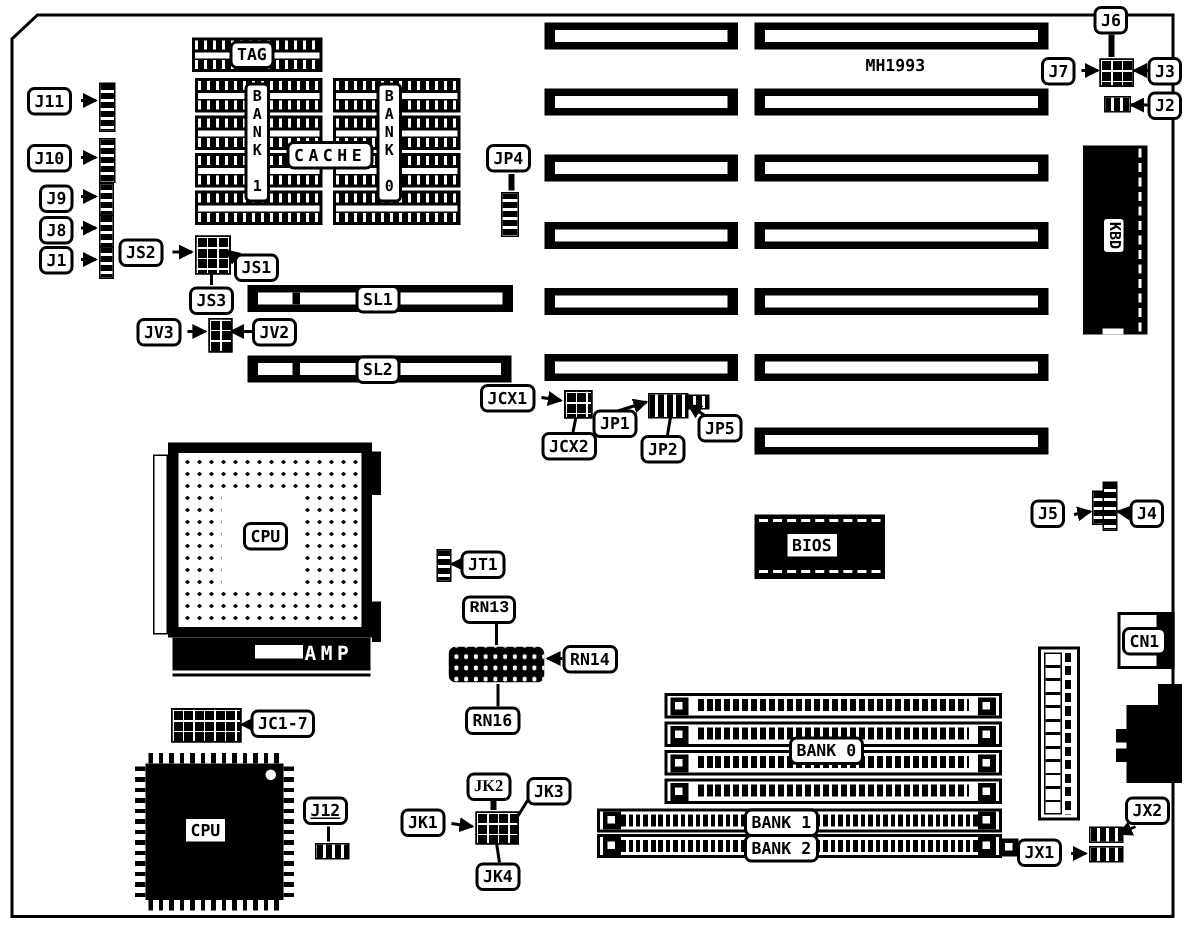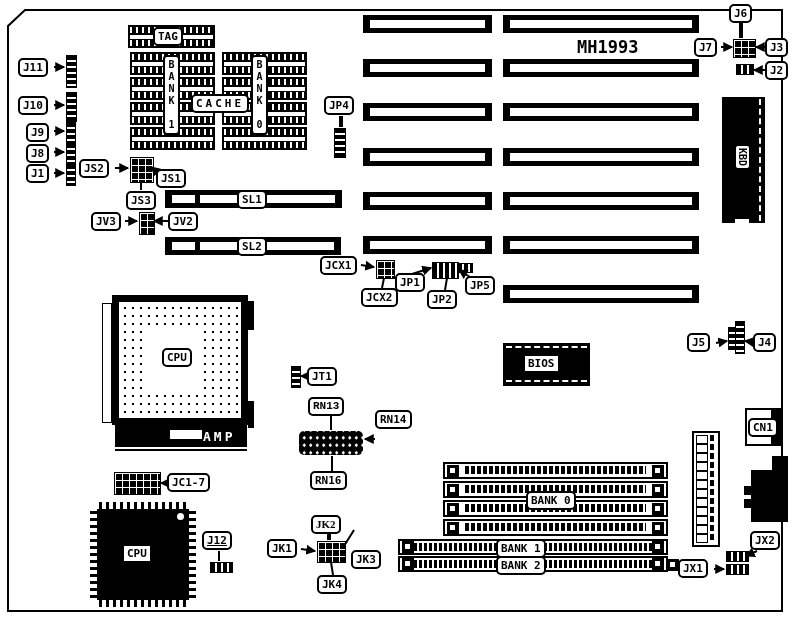--- a/index.html
+++ b/index.html
@@ -6,21 +6,21 @@
   #board{position:relative;width:799px;height:620px;background:#fff;overflow:hidden;
          font-family:"DejaVu Sans Mono","Liberation Mono",monospace;}
   #wires{position:absolute;left:0;top:0;z-index:4;pointer-events:none;}
   .lbl{position:absolute;background:#fff;border:2px solid #000;border-radius:5px;
        font-weight:bold;font-size:11px;line-height:13px;padding:1px 3px;color:#000;
        white-space:pre;z-index:6;}
   .vlbl{position:absolute;background:#fff;border:2px solid #000;border-radius:4px;
         font-weight:bold;font-size:10px;color:#000;z-index:6;padding:2px 1px;
         writing-mode:vertical-rl;text-align:center;}
   .upright{text-orientation:upright;letter-spacing:1px;}
-  .txt{position:absolute;font-weight:bold;font-size:17px;color:#000;z-index:3;white-space:pre;}
+  .txt{position:absolute;font-weight:bold;font-size:11px;color:#000;z-index:3;white-space:pre;}
   .bar{position:absolute;background:#000;height:18px;z-index:2;}
   .bar .in{position:absolute;left:7px;right:7px;top:5px;bottom:5px;background:#fff;}
   .bar .div{position:absolute;left:30px;top:5px;bottom:5px;width:5px;background:#000;}
   .vstrip{position:absolute;background:repeating-linear-gradient(180deg,#000 0 4px,#fff 4px 6px);
           border:1px solid #000;z-index:3;}
   .hstrip{position:absolute;background:repeating-linear-gradient(90deg,#000 0 4px,#fff 4px 6px);
           border:1px solid #000;z-index:3;}
   .gridj{position:absolute;background-color:#000;
          background-image:repeating-linear-gradient(90deg,#fff 0 1px,transparent 1px 7px),
                           repeating-linear-gradient(180deg,#fff 0 1px,transparent 1px 7px);
@@ -257,41 +257,41 @@
 
   <div class="black" style="left:115px;top:425px;width:132px;height:22px;"></div>
   <div class="white" style="left:170px;top:430px;width:32px;height:9px;"></div>
   <div class="black" style="left:115px;top:449px;width:132px;height:2px;"></div>
   <div class="txt" style="left:203px;top:429px;color:#fff;font-size:13px;letter-spacing:3px;z-index:3;">AMP</div>
 
   <div class="vstrip" style="left:291px;top:366px;width:8px;height:20px;"></div>
   <div class="rn" style="left:299px;top:431px;width:64px;height:24px;"></div>
   <div class="lbl" style="left:307px;top:367px;">JT1</div>
   <div class="lbl" style="left:308px;top:397px;font-family:Liberation Mono, monospace;">RN13</div>
-  <div class="lbl" style="left:375px;top:410px;">RN14</div>
+  <div class="lbl" style="left:375px;top:430px;">RN14</div>
   <div class="lbl" style="left:310px;top:471px;">RN16</div>
 
   <div class="gridj" style="left:114px;top:472px;width:45px;height:21px;"></div>
   <div class="lbl" style="left:167px;top:473px;">JC1-7</div>
 
   <div class="pinh" style="left:99px;top:502px;width:88px;"></div>
   <div class="pinh" style="left:99px;top:600px;width:88px;"></div>
   <div class="pinv" style="left:90px;top:511px;height:87px;"></div>
   <div class="pinv" style="left:189px;top:511px;height:87px;"></div>
   <div class="black" style="left:97px;top:509px;width:92px;height:91px;"></div>
   <div class="dot" style="left:177px;top:513px;width:7px;height:7px;"></div>
   <div class="lbl" style="left:123px;top:545px;border-radius:1px;border-width:1px;">CPU</div>
 
   <div class="hstrip" style="left:210px;top:562px;width:21px;height:9px;"></div>
   <div class="lbl" style="left:202px;top:531px;text-decoration:underline;">J12</div>
 
   <div class="gridj" style="left:317px;top:541px;width:27px;height:20px;"></div>
   <div class="lbl" style="left:267px;top:539px;">JK1</div>
   <div class="lbl" style="left:311px;top:515px;font-family:Liberation Serif, serif;">JK2</div>
-  <div class="lbl" style="left:351px;top:518px;margin-top:32px;">JK3</div>
+  <div class="lbl" style="left:351px;top:518px;">JK3</div>
   <div class="lbl" style="left:317px;top:575px;">JK4</div>
 
   <div class="simm" style="left:443px;top:462px;width:221px;height:13px;">
     <div class="clip" style="left:2px;top:1px;"></div>
       <div class="ticks"></div>
       <div class="clip" style="right:2px;top:1px;"></div>
   </div>
   <div class="simm" style="left:443px;top:481px;width:221px;height:13px;">
     <div class="clip" style="left:2px;top:1px;"></div>
       <div class="ticks"></div>

